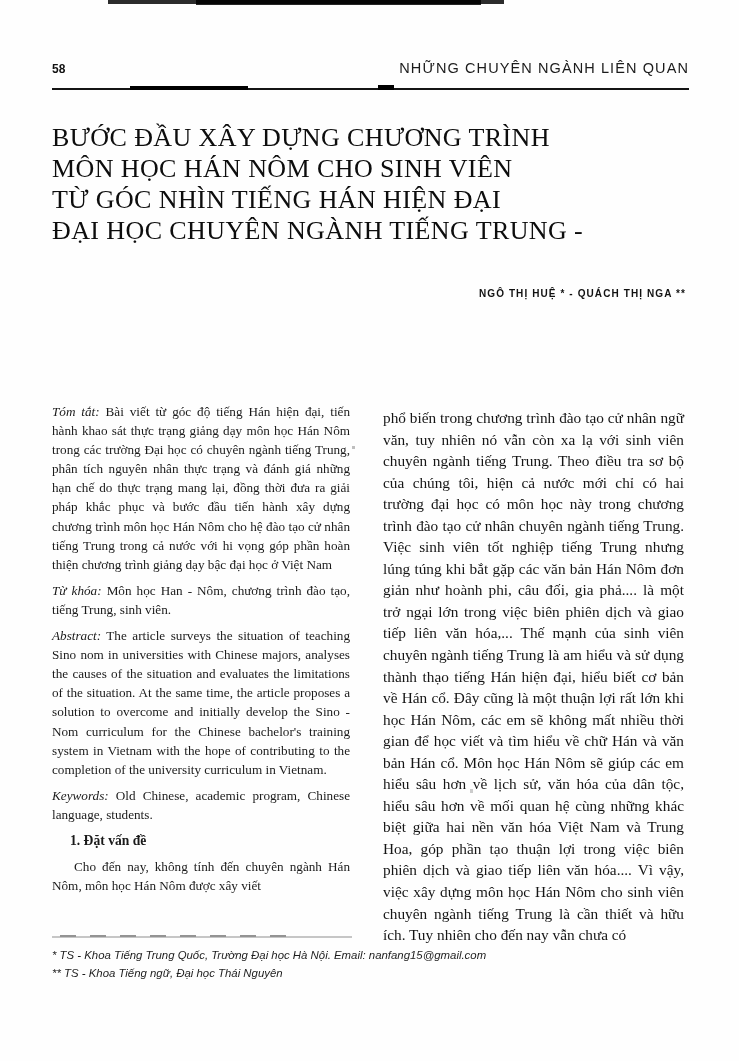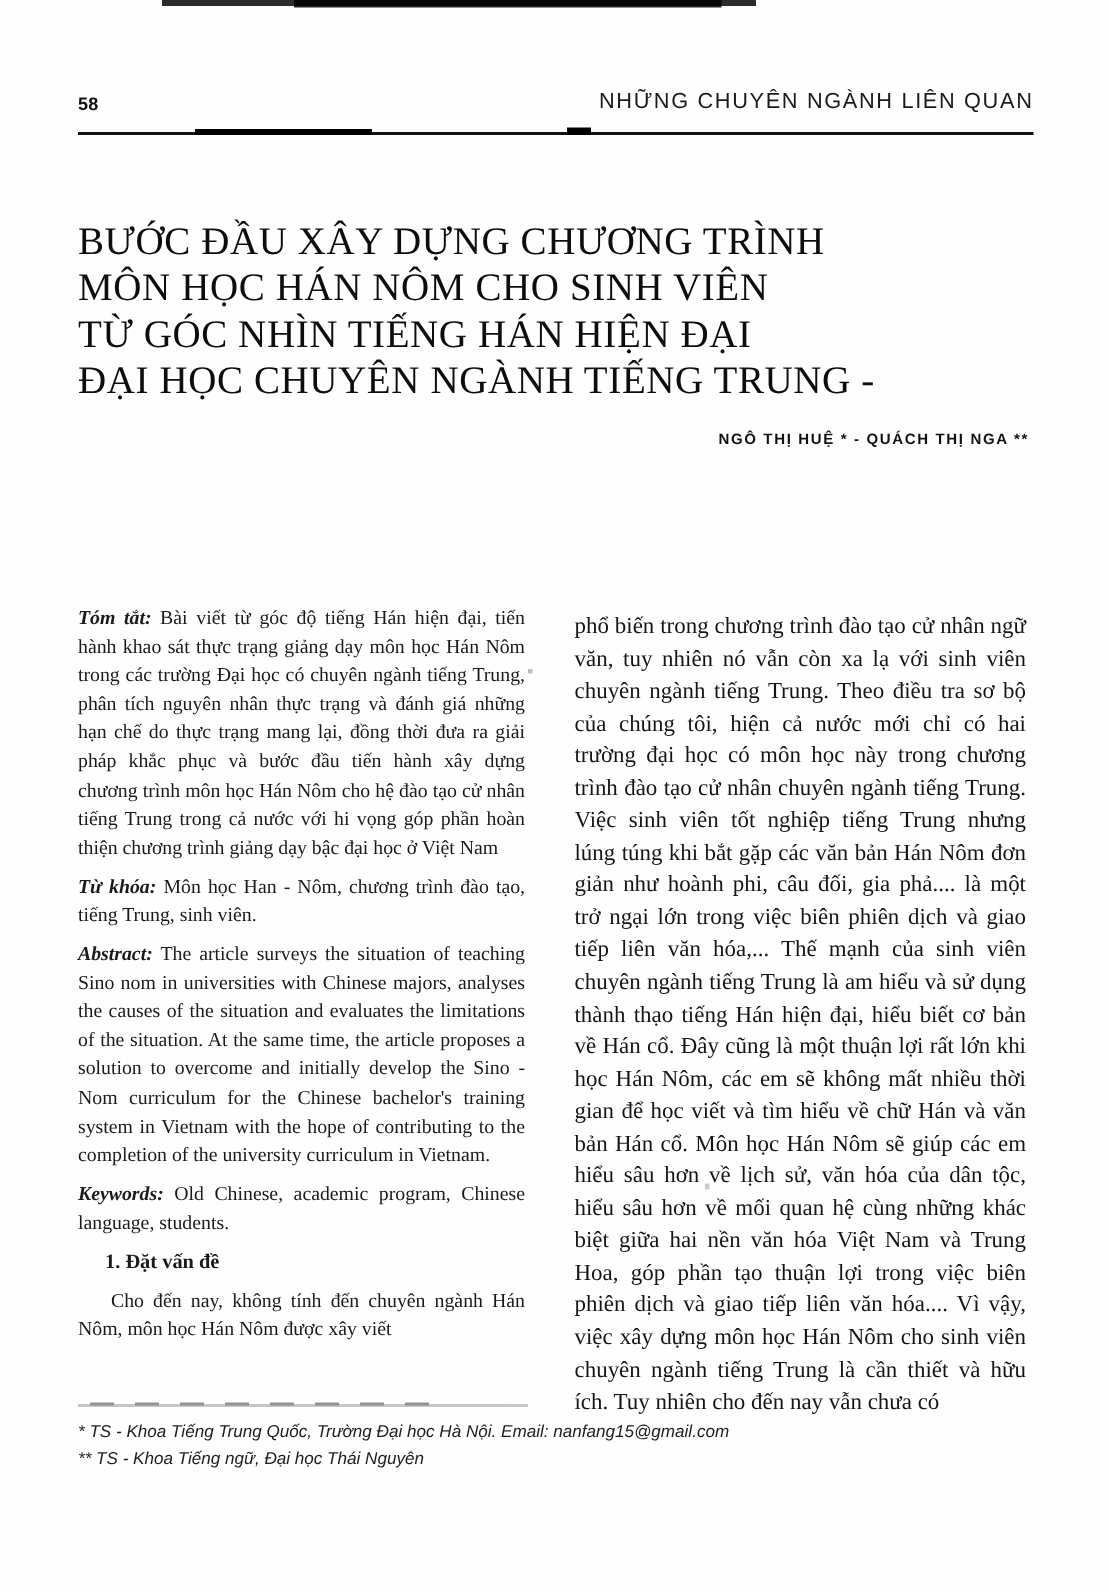--- a/index.html
+++ b/index.html
@@ -91,21 +91,20 @@
   .title {
     position: absolute;
     left: 52px;
     top: 122px;
     width: 640px;
     font-size: 26px;
     line-height: 31px;
     letter-spacing: .4px;
     color: #0d0d0d;
     font-family: "Liberation Serif", "DejaVu Serif", serif;
-    margin-top: 23px;
   }
   .title div { white-space: nowrap; }
 
   
   .authors {
     position: absolute;
     right: 53px;
     top: 288px;
     font-family: "Liberation Sans", "DejaVu Sans", sans-serif;
     font-size: 10px;
@@ -132,21 +131,21 @@
     left: 378px;
     width: 311px;
     font-size: 15.3px;
     line-height: 21.55px;
     text-align: justify;
     color: #151515;
   }
   .col p { margin: 0 0 7px 0; }
   .col-right p { margin: 5px; }
 
-  .lead { font-weight: 700; font-style: italic; }
+  .lead { font-weight: 400; font-style: italic; }
 
   .sec-head {
     margin: 22px 0 6px 0;
     font-weight: 700;
     font-size: 13.6px;
     text-indent: 18px;
     text-align: left;
   }
   .indent { text-indent: 22px; }
 

